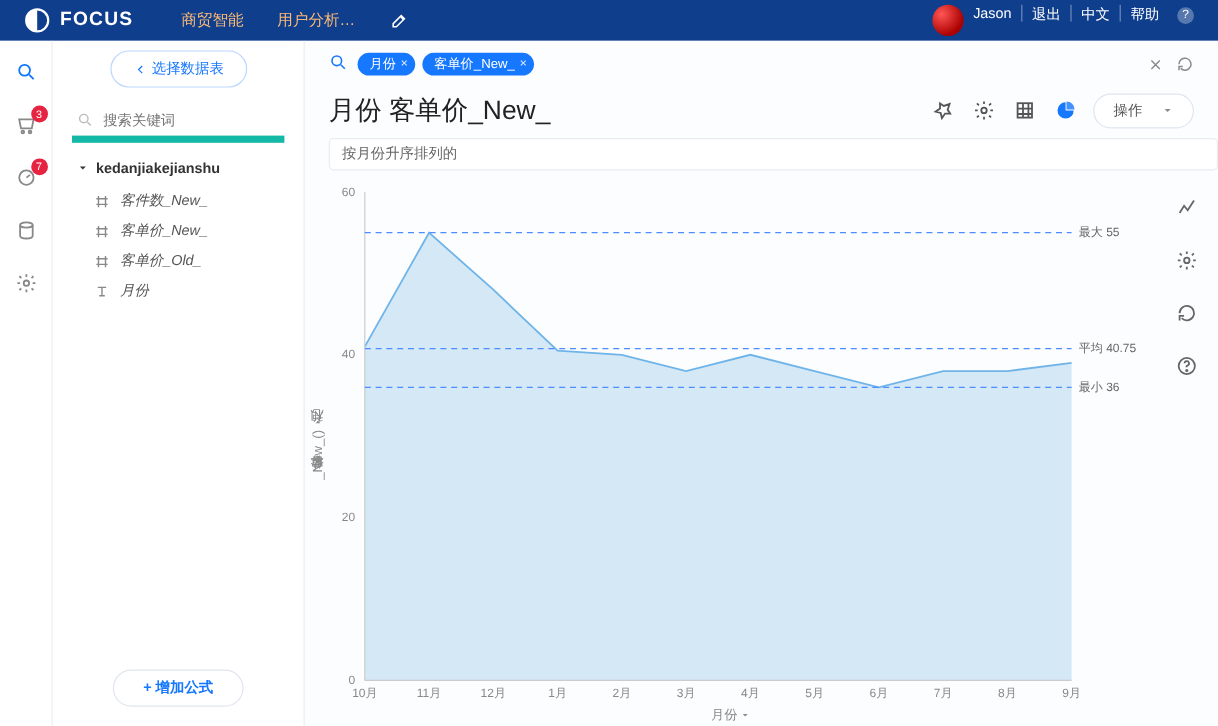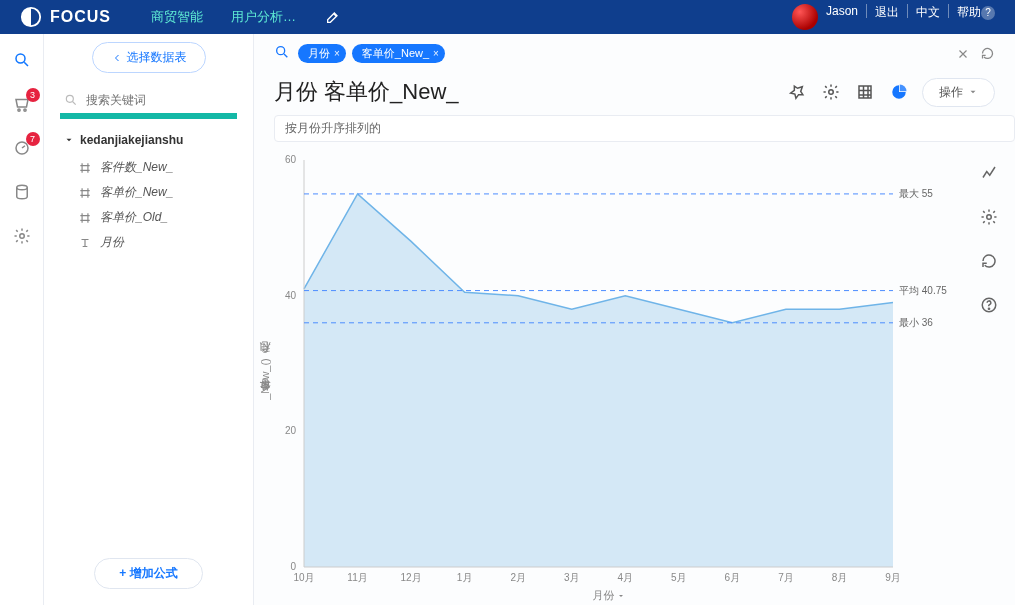--- a/index.html
+++ b/index.html
@@ -4,21 +4,21 @@
 <style>
   * { box-sizing: border-box; margin: 0; padding: 0; }
   html, body { width: 1015px; height: 605px; font-family: "Microsoft YaHei", "PingFang SC", -apple-system, sans-serif; font-size: 13px; color: #333; overflow: hidden; }
   .root { display: flex; flex-direction: column; width: 100%; height: 100%; }
 
   
   .top-header { height: 34px; background: #0f3e8d; color: #fff; display: flex; align-items: center; padding: 0 20px; }
   .brand { display: flex; align-items: center; gap: 8px; font-weight: 600; font-size: 16px; letter-spacing: 1px; }
   .brand-glyph { width: 22px; height: 22px; }
   .nav { display: flex; gap: 28px; margin-left: 40px; }
-  .nav a { color: #5eead4; text-decoration: none; font-size: 13px; }
+  .nav a { color: #fdba74; text-decoration: none; font-size: 13px; }
   .nav-icon-btn { width: 18px; height: 18px; display: inline-flex; align-items: center; justify-content: center; }
   .top-right { margin-left: auto; display: flex; align-items: flex-start; gap: 8px; font-size: 12px; }
   .avatar { width: 26px; height: 26px; border-radius: 50%; background: radial-gradient(circle at 30% 30%, #f55, #a00 70%); }
   .divider-v { width: 1px; height: 14px; background: rgba(255,255,255,0.4); }
   .help-q { width: 14px; height: 14px; border-radius: 50%; background: rgba(255,255,255,0.3); font-size: 10px; display: inline-flex; align-items: center; justify-content: center; }
 
   
   .body { flex: 1; display: flex; min-height: 0; }
   .icon-rail { width: 44px; border-right: 1px solid #e9ecf2; display: flex; flex-direction: column; align-items: center; padding-top: 16px; gap: 24px; background:#fff; }
   .icon-rail .rail-item { position: relative; width: 20px; height: 20px; color: #888; display:flex; align-items:center; justify-content:center; }
@@ -42,21 +42,21 @@
   .pill { background: #1677ff; color: #fff; border-radius: 10px; font-size: 11px; padding: 2px 6px 2px 10px; display: inline-flex; align-items: center; gap: 4px; }
   .pill .x { font-size: 10px; opacity: .9; cursor:pointer; }
   .search-bar-row .spacer { flex: 1; }
   .sb-icon { width: 16px; height: 16px; color: #888; display:inline-flex; align-items:center; justify-content:center; cursor:pointer;}
 
   .title-row { display: flex; align-items: center; padding: 8px 20px 4px; gap: 12px; }
   .page-title { font-size: 22px; font-weight: 500; color: #222; }
   .title-row .grow { flex: 1; }
   .title-action { width: 22px; height: 22px; color: #555; display:inline-flex; align-items:center; justify-content:center; cursor:pointer; }
   .title-action.active { color: #1677ff; }
-  .op-btn { border: 1px solid #e0e6f0; background: #fff; border-radius: 16px; padding: 5px 16px; font-size: 12px; color: #555; display:flex; align-items:center; gap:5px;}
+  .op-btn { border: 1px solid #e0e6f0; background: #fff; border-radius: 16px; padding: 5px 16px; font-size: 12px; color: #555; display:flex; align-items:center; gap:16px;}
 
   .sort-hint { margin: 4px 0 0 20px; border: 1px solid #e9ecf2; border-radius: 4px; display: inline-block; padding: 4px 10px; font-size: 12px; color: #666; background:#fff;}
 
   .chart-row { flex: 1; display: flex; min-height: 0; }
   .chart-holder { flex: 1; position: relative; }
   .chart-svg { width: 100%; height: 100%; }
   .y-axis-title { position: absolute; left: 4px; top: 50%; transform: translateY(-50%) rotate(180deg); writing-mode: vertical-rl; font-size: 11px; color: #888; display:flex; align-items:center; gap:2px;}
   .x-axis-title { position: absolute; bottom: 2px; left: 50%; transform: translateX(-50%); font-size: 11px; color: #888; display:flex; align-items:center; gap:2px;}
 
   .right-tools { width: 52px; display: flex; flex-direction: column; align-items: center; padding-top: 20px; gap: 22px; }
@@ -90,21 +90,21 @@
       </span>
     </div>
     <div class="top-right">
       <div class="avatar"></div>
       <span>Jason</span>
       <span class="divider-v"></span>
       <a href="#" style="color:#fff;text-decoration:none">退出</a>
       <span class="divider-v"></span>
       <a href="#" style="color:#fff;text-decoration:none">中文</a>
       <span class="divider-v"></span>
-      <a href="#" style="color:#fff;text-decoration:none;display:flex;align-items:center;gap:0">
+      <a href="#" style="color:#fff;text-decoration:none;display:flex;align-items:center;gap:15px">
         <span>帮助</span>
         <span class="help-q">?</span>
       </a>
     </div>
   </div>
 
   <div class="body">
 
     <div class="icon-rail">
       <div class="rail-item active">

